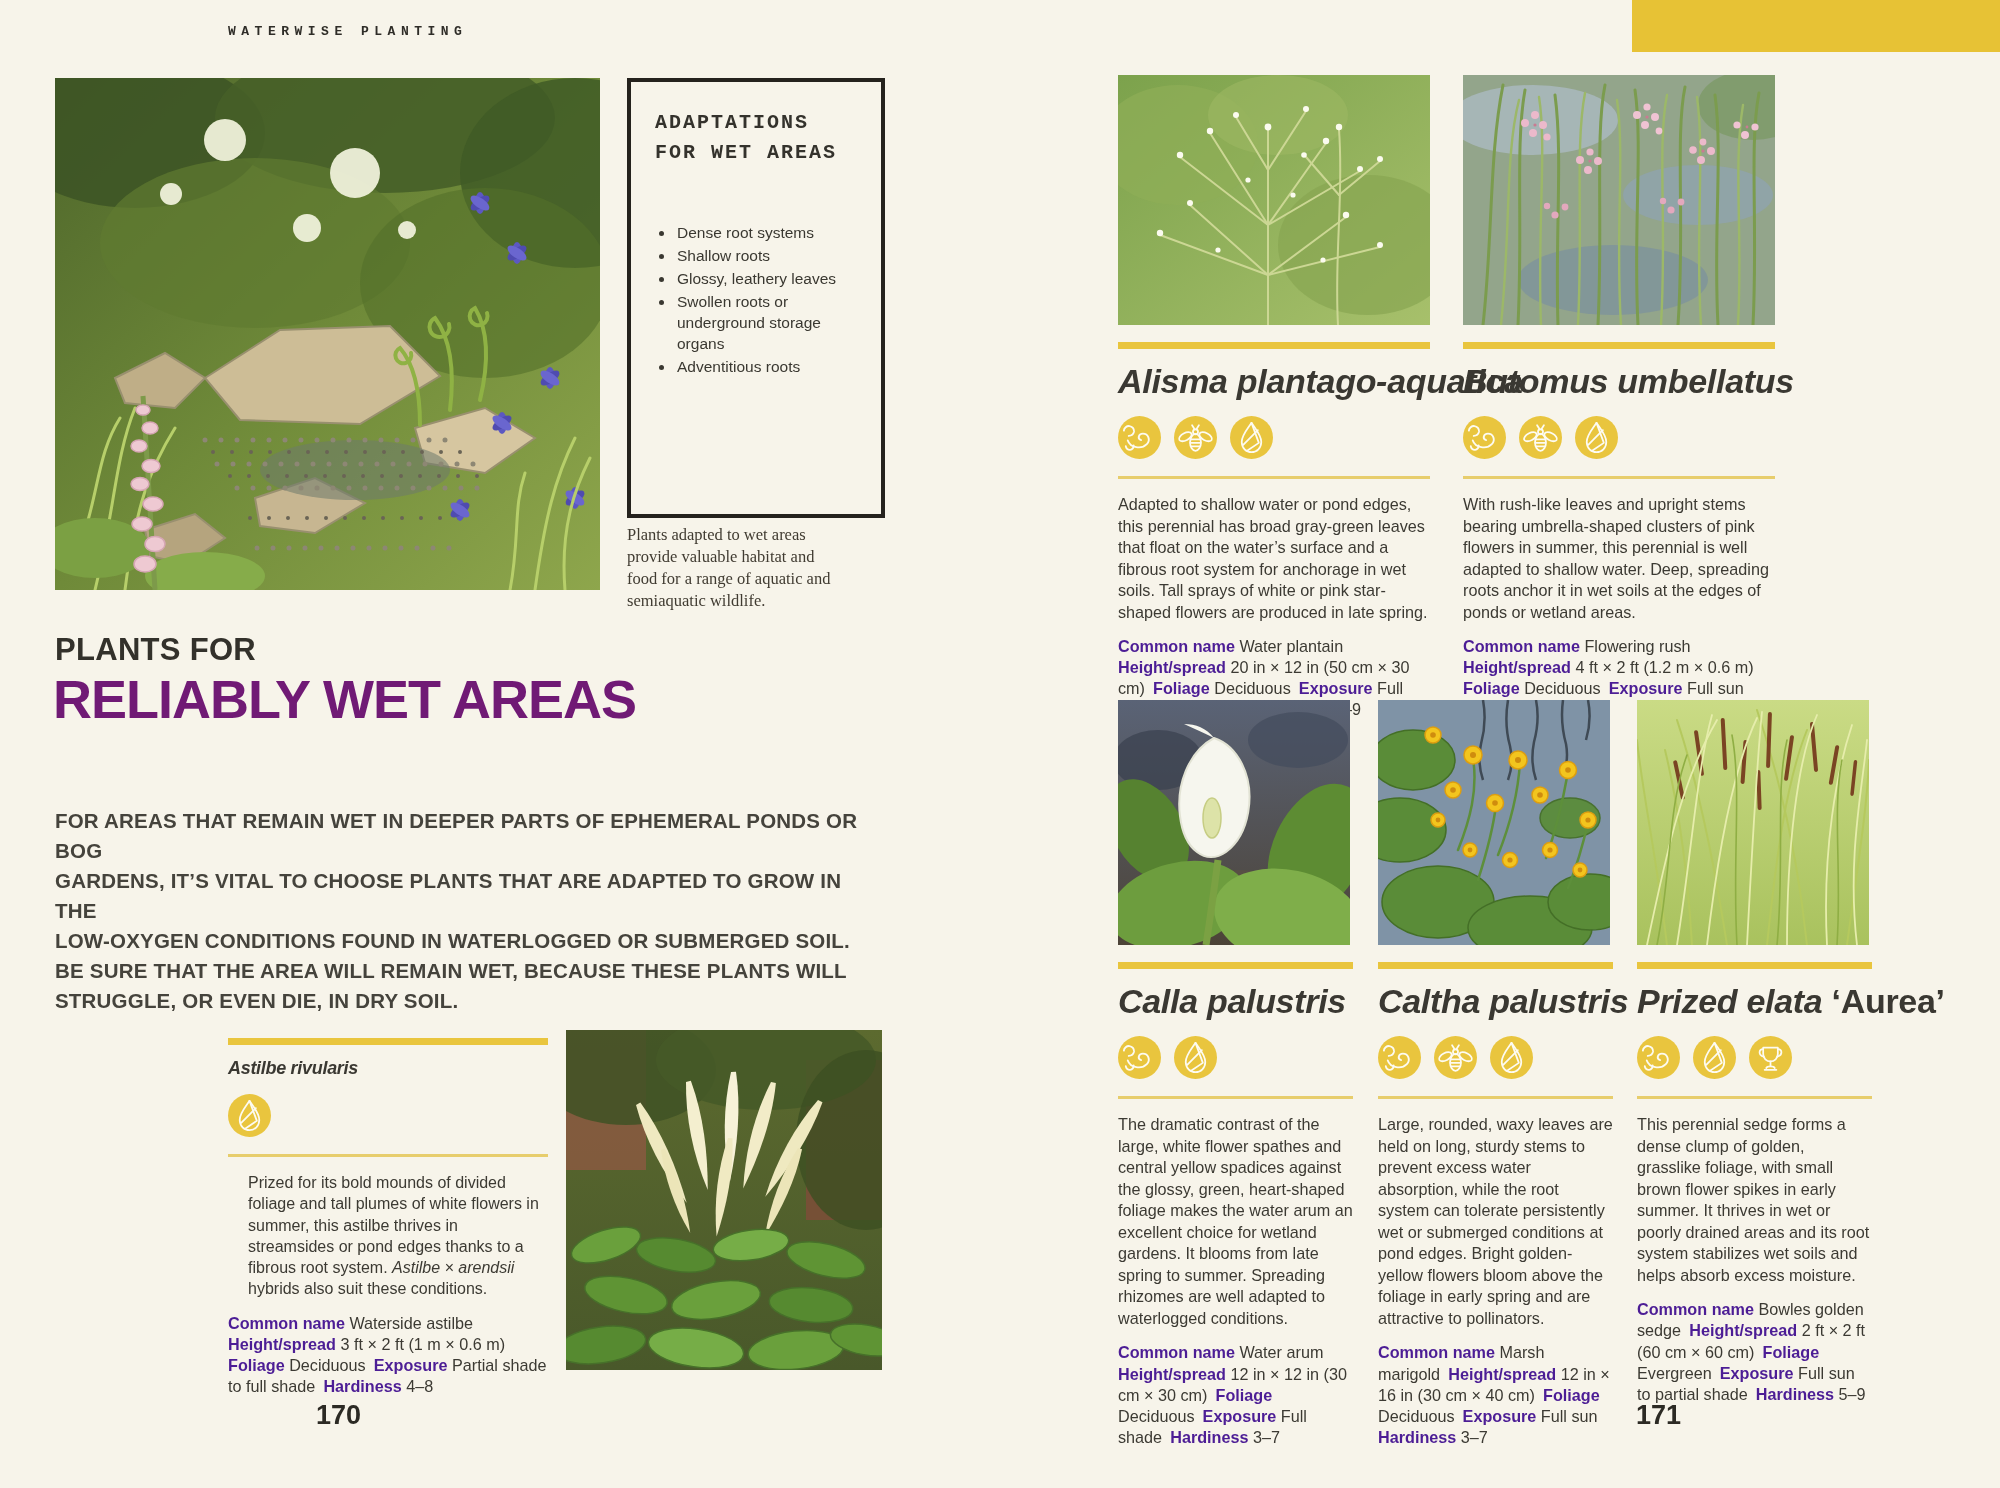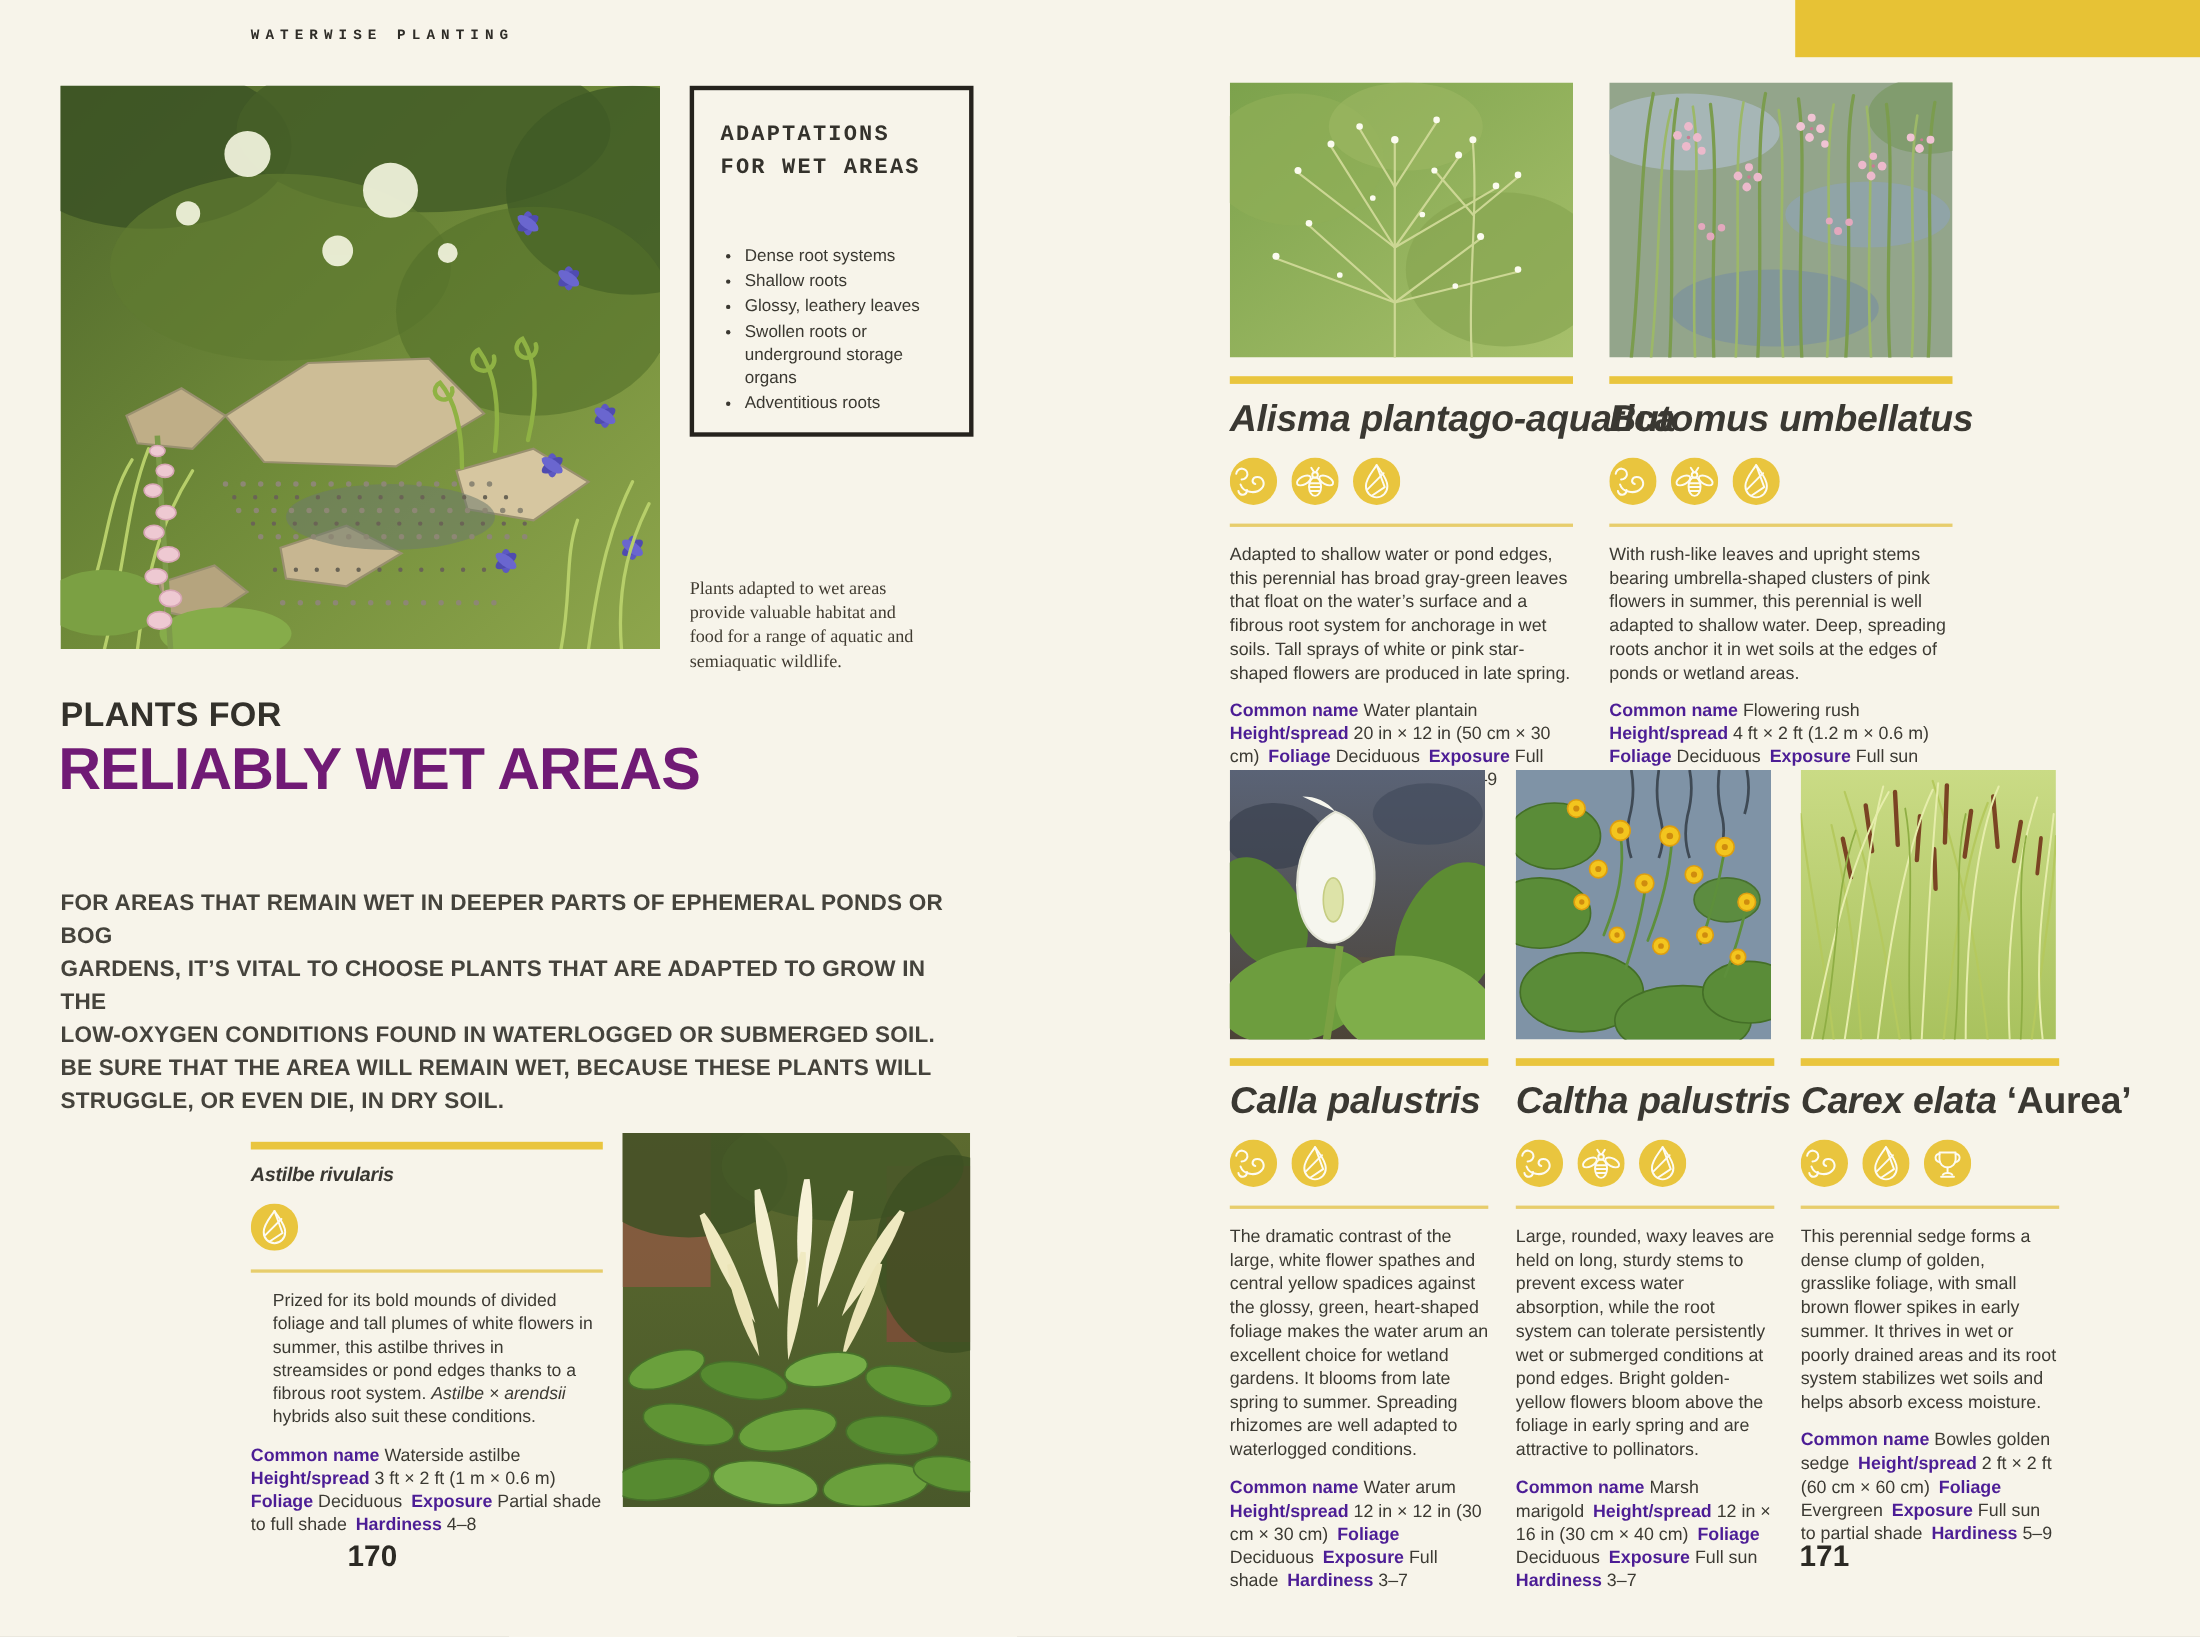--- a/index.html
+++ b/index.html
@@ -141,21 +141,21 @@
       <ellipse cx="84" cy="368" rx="8" ry="6"></ellipse>
         <ellipse cx="96" cy="388" rx="9" ry="6.5"></ellipse>
       <ellipse cx="85" cy="406" rx="9" ry="6.5"></ellipse>
         <ellipse cx="98" cy="426" rx="10" ry="7"></ellipse>
       <ellipse cx="87" cy="446" rx="10" ry="7"></ellipse>
         <ellipse cx="100" cy="466" rx="10" ry="7.5"></ellipse>
       <ellipse cx="90" cy="486" rx="11" ry="8"></ellipse>
     </g>
   </svg>
 
-  <div class="abs adapt-box" style="left:627px;top:78px;width:258px;height:319px;">
+  <div class="abs adapt-box" style="left:627px;top:78px;width:258px;height:440px;">
     <h2 class="adapt-title">ADAPTATIONS FOR WET AREAS</h2>
     <ul class="adapt-list">
         <li>Dense root systems</li>
         <li>Shallow roots</li>
         <li>Glossy, leathery leaves</li>
         <li>Swollen roots or underground storage organs</li>
         <li>Adventitious roots</li>
       </ul>
   </div>
 
@@ -630,21 +630,21 @@
         <path d="M220 245 C210 160 225 90 230 40"></path>
       </g>
       <g stroke="#8fae44" stroke-width="1.6" fill="none" stroke-linecap="round">
         <path d="M20 245 C35 170 30 110 50 55"></path>
           <path d="M100 245 C95 160 105 90 95 35"></path>
         <path d="M140 245 C148 160 138 90 150 40"></path>
           <path d="M200 245 C205 170 195 110 205 60"></path>
       </g>
     </svg>
     <div class="rule-thick"></div>
-    <h3 class="plant-name"><span>Carex elata </span><span class="alt">‘Aurea’</span></h3>
+    <h3 class="plant-name"><span>Prized elata </span><span class="alt">‘Aurea’</span></h3>
     <div class="icon-row">
         <span class="icon-circle">
   <svg viewBox="0 0 44 44" xmlns="http://www.w3.org/2000/svg">
     <circle cx="22" cy="22" r="22" fill="#E9C53E"></circle>
     <g stroke="#FDFBF2" stroke-width="1.9" fill="none" stroke-linecap="round">
       <path d="M6 15 a5.2 5.2 0 1 1 10.4 1 q-1 4.2 -5.4 4.4"></path>
       <path d="M10 25 c2.5 7.5 14 9.5 19.5 3.8 c4 -4.2 1.6 -10.8 -4 -10.8 c-4.8 0 -5.8 5.6 -1.8 6.6"></path>
       <path d="M8 31 a4 4 0 1 0 8 -.8"></path>
     </g>
   </svg>

